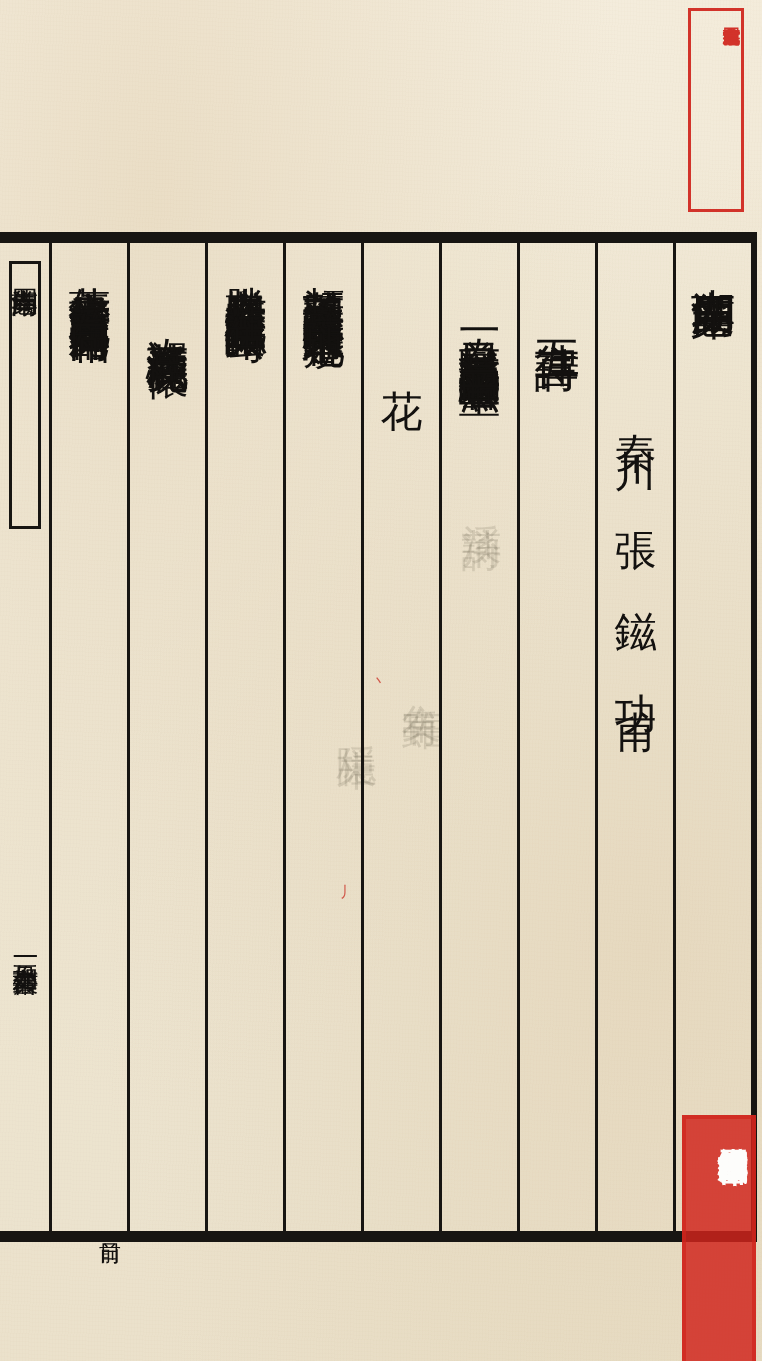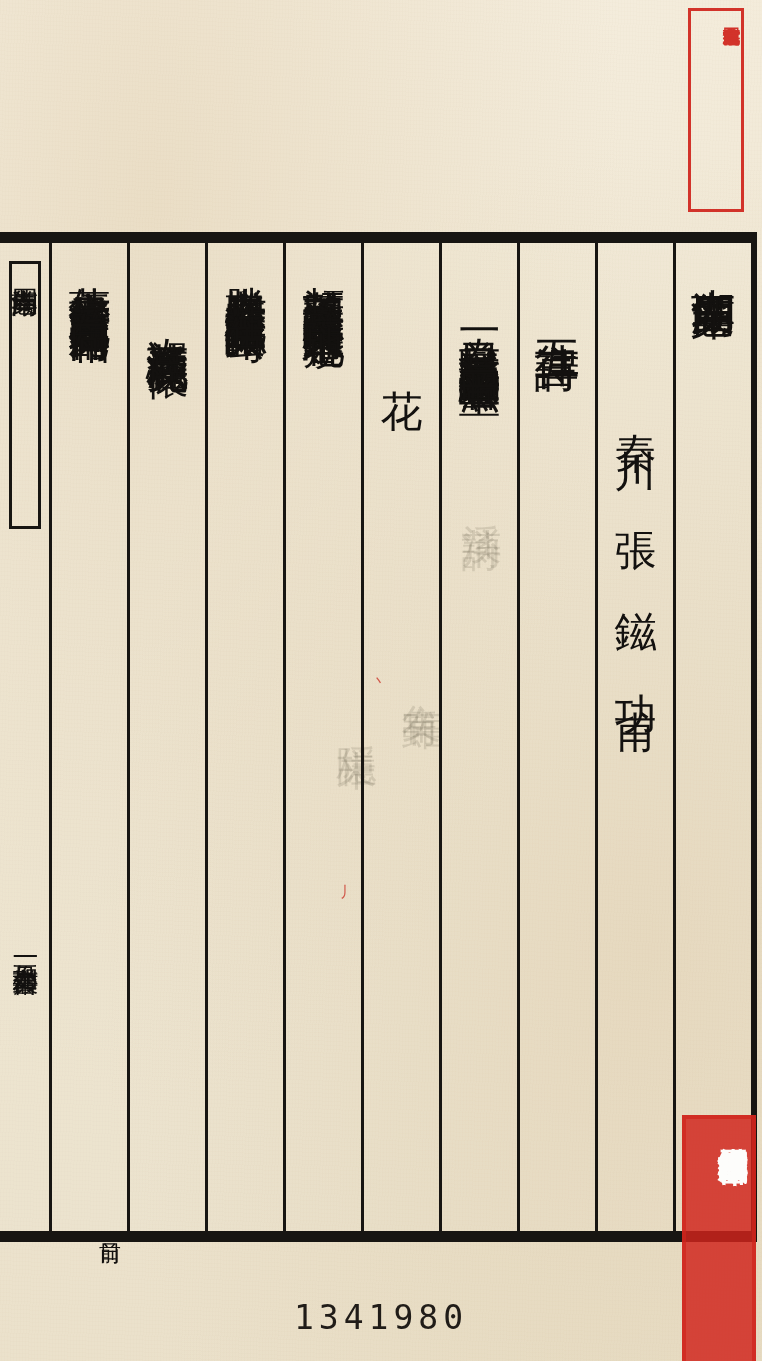--- a/index.html
+++ b/index.html
@@ -270,15 +270,14 @@
         <div id="edge-lower">
           <div class="vtext">一如不足齋叢書</div>
         </div>
       </div>
 
     </div>
 
     <div id="text-seal">鐵琴銅劍樓藏書印</div>
   </div>
 
-  <div id="barcode-num">1341980</div>
 
 </div>
 
 </body></html>

